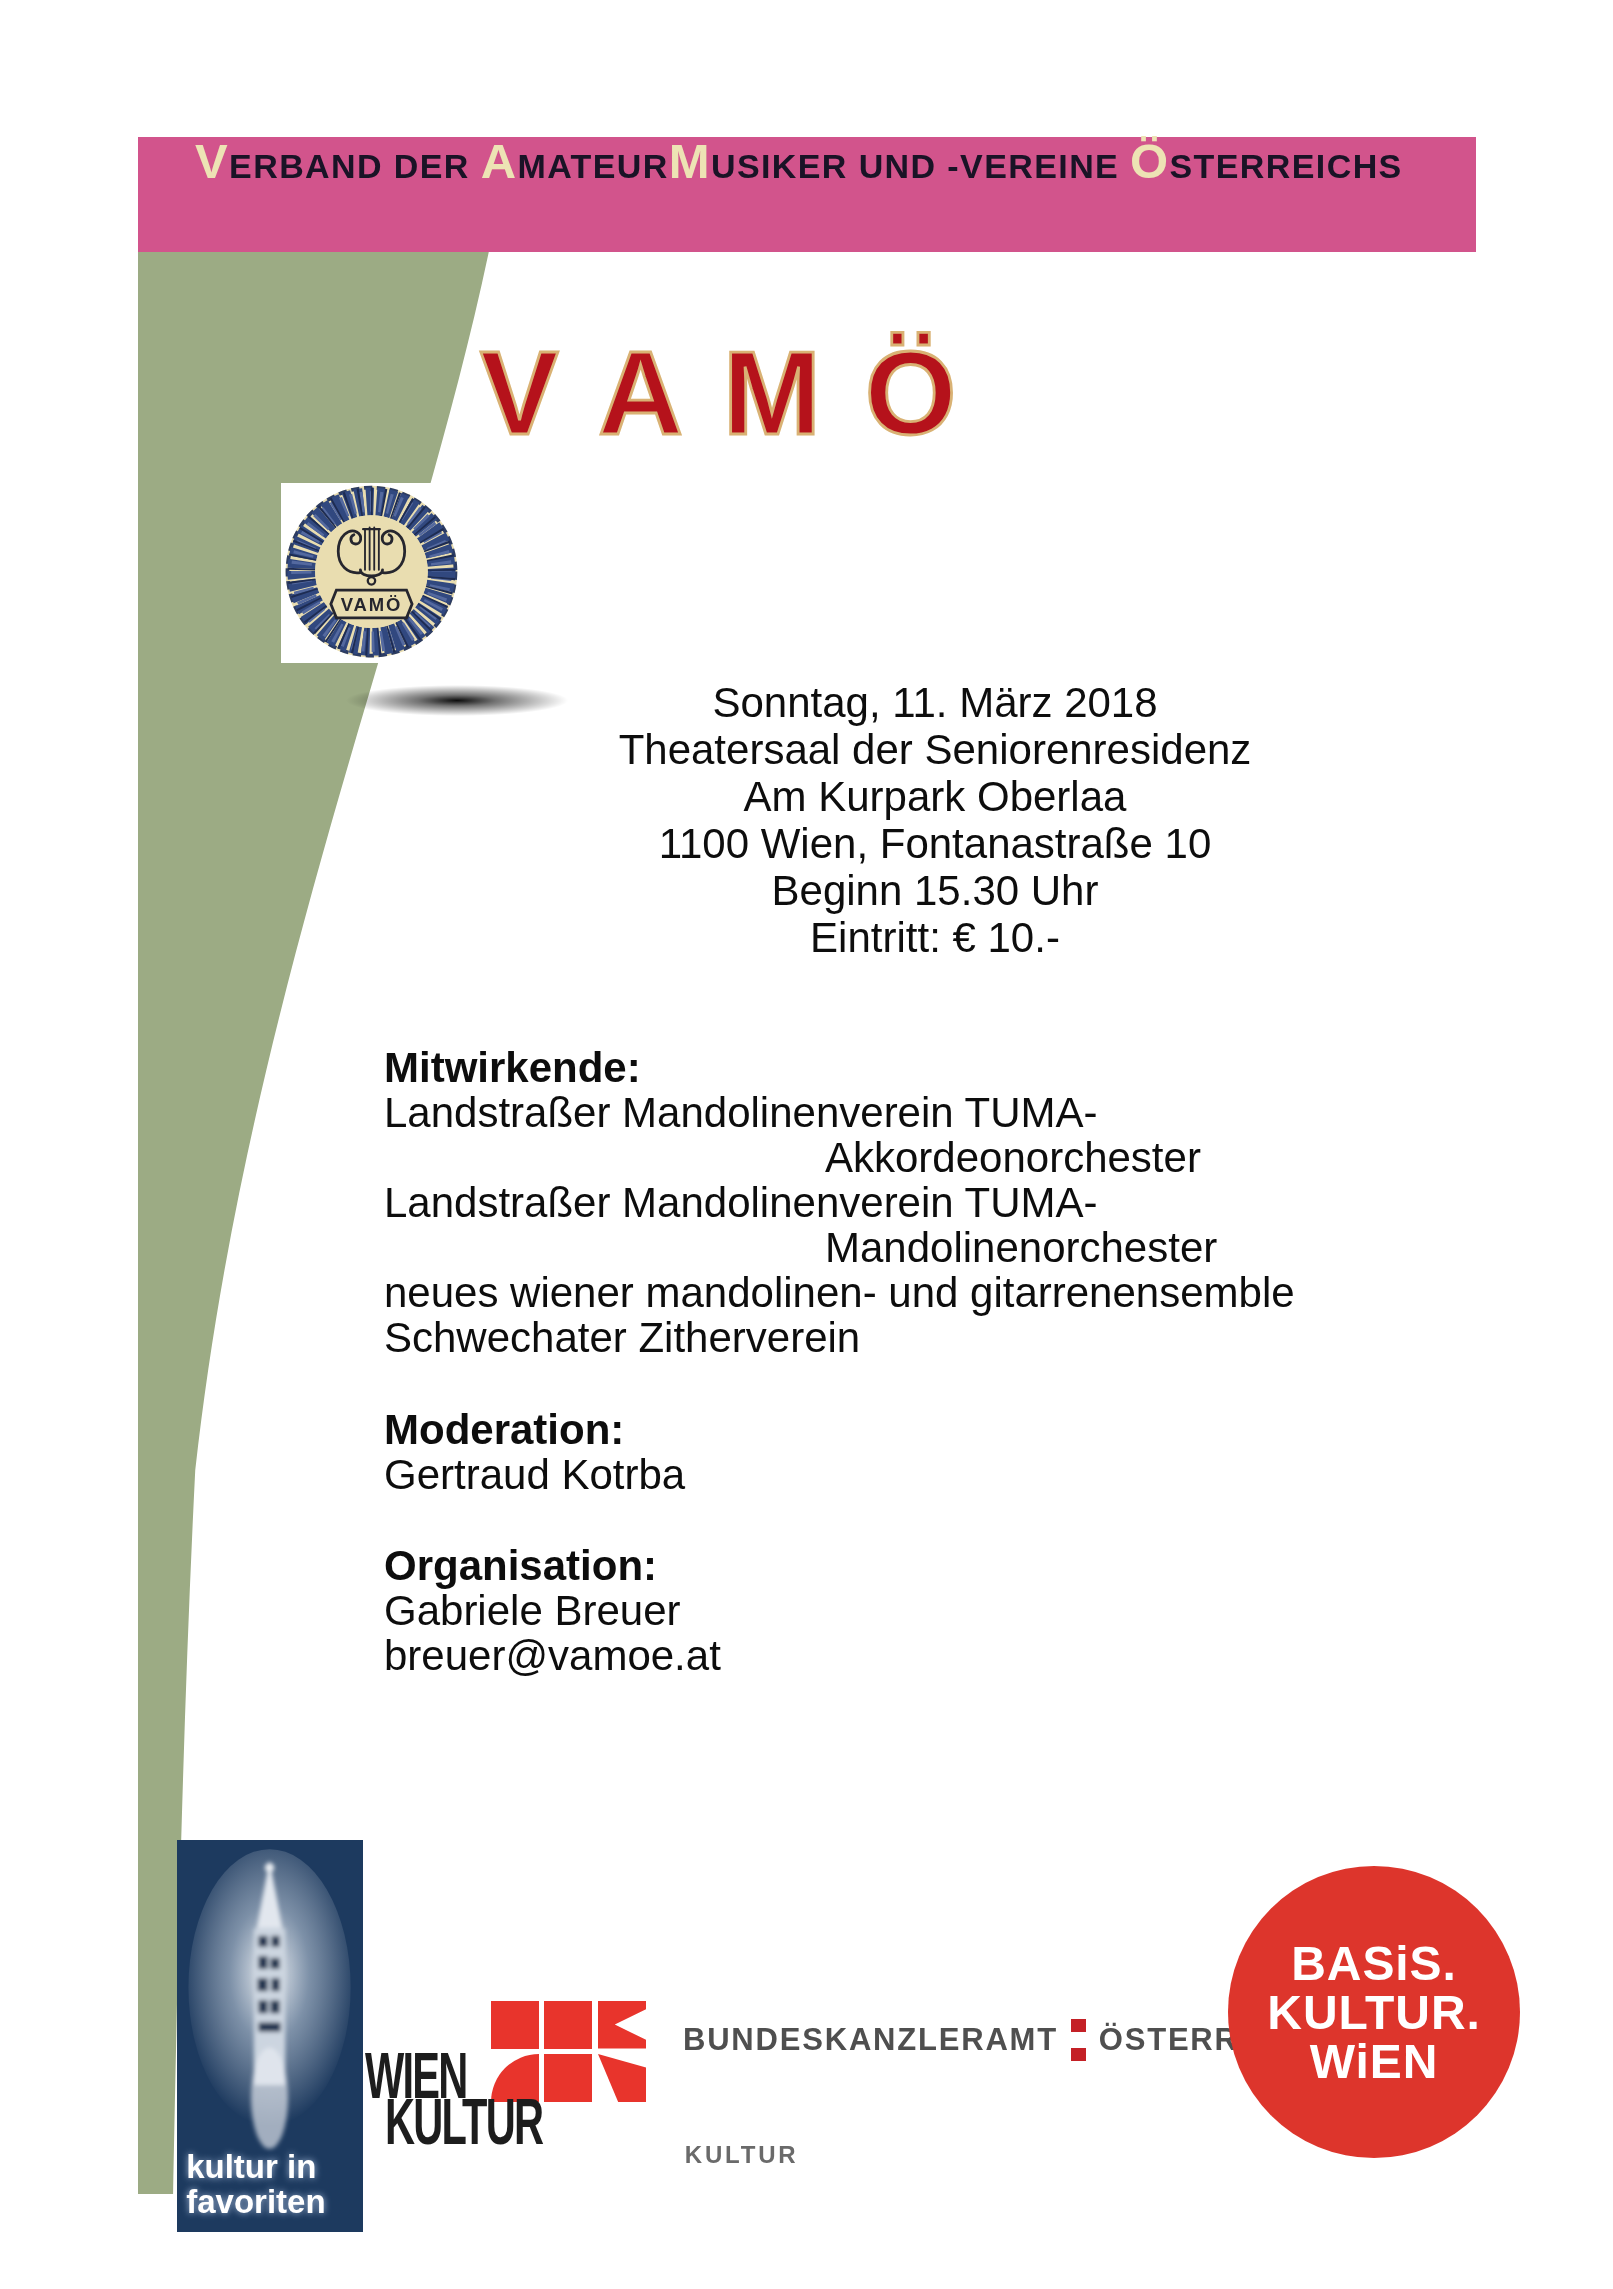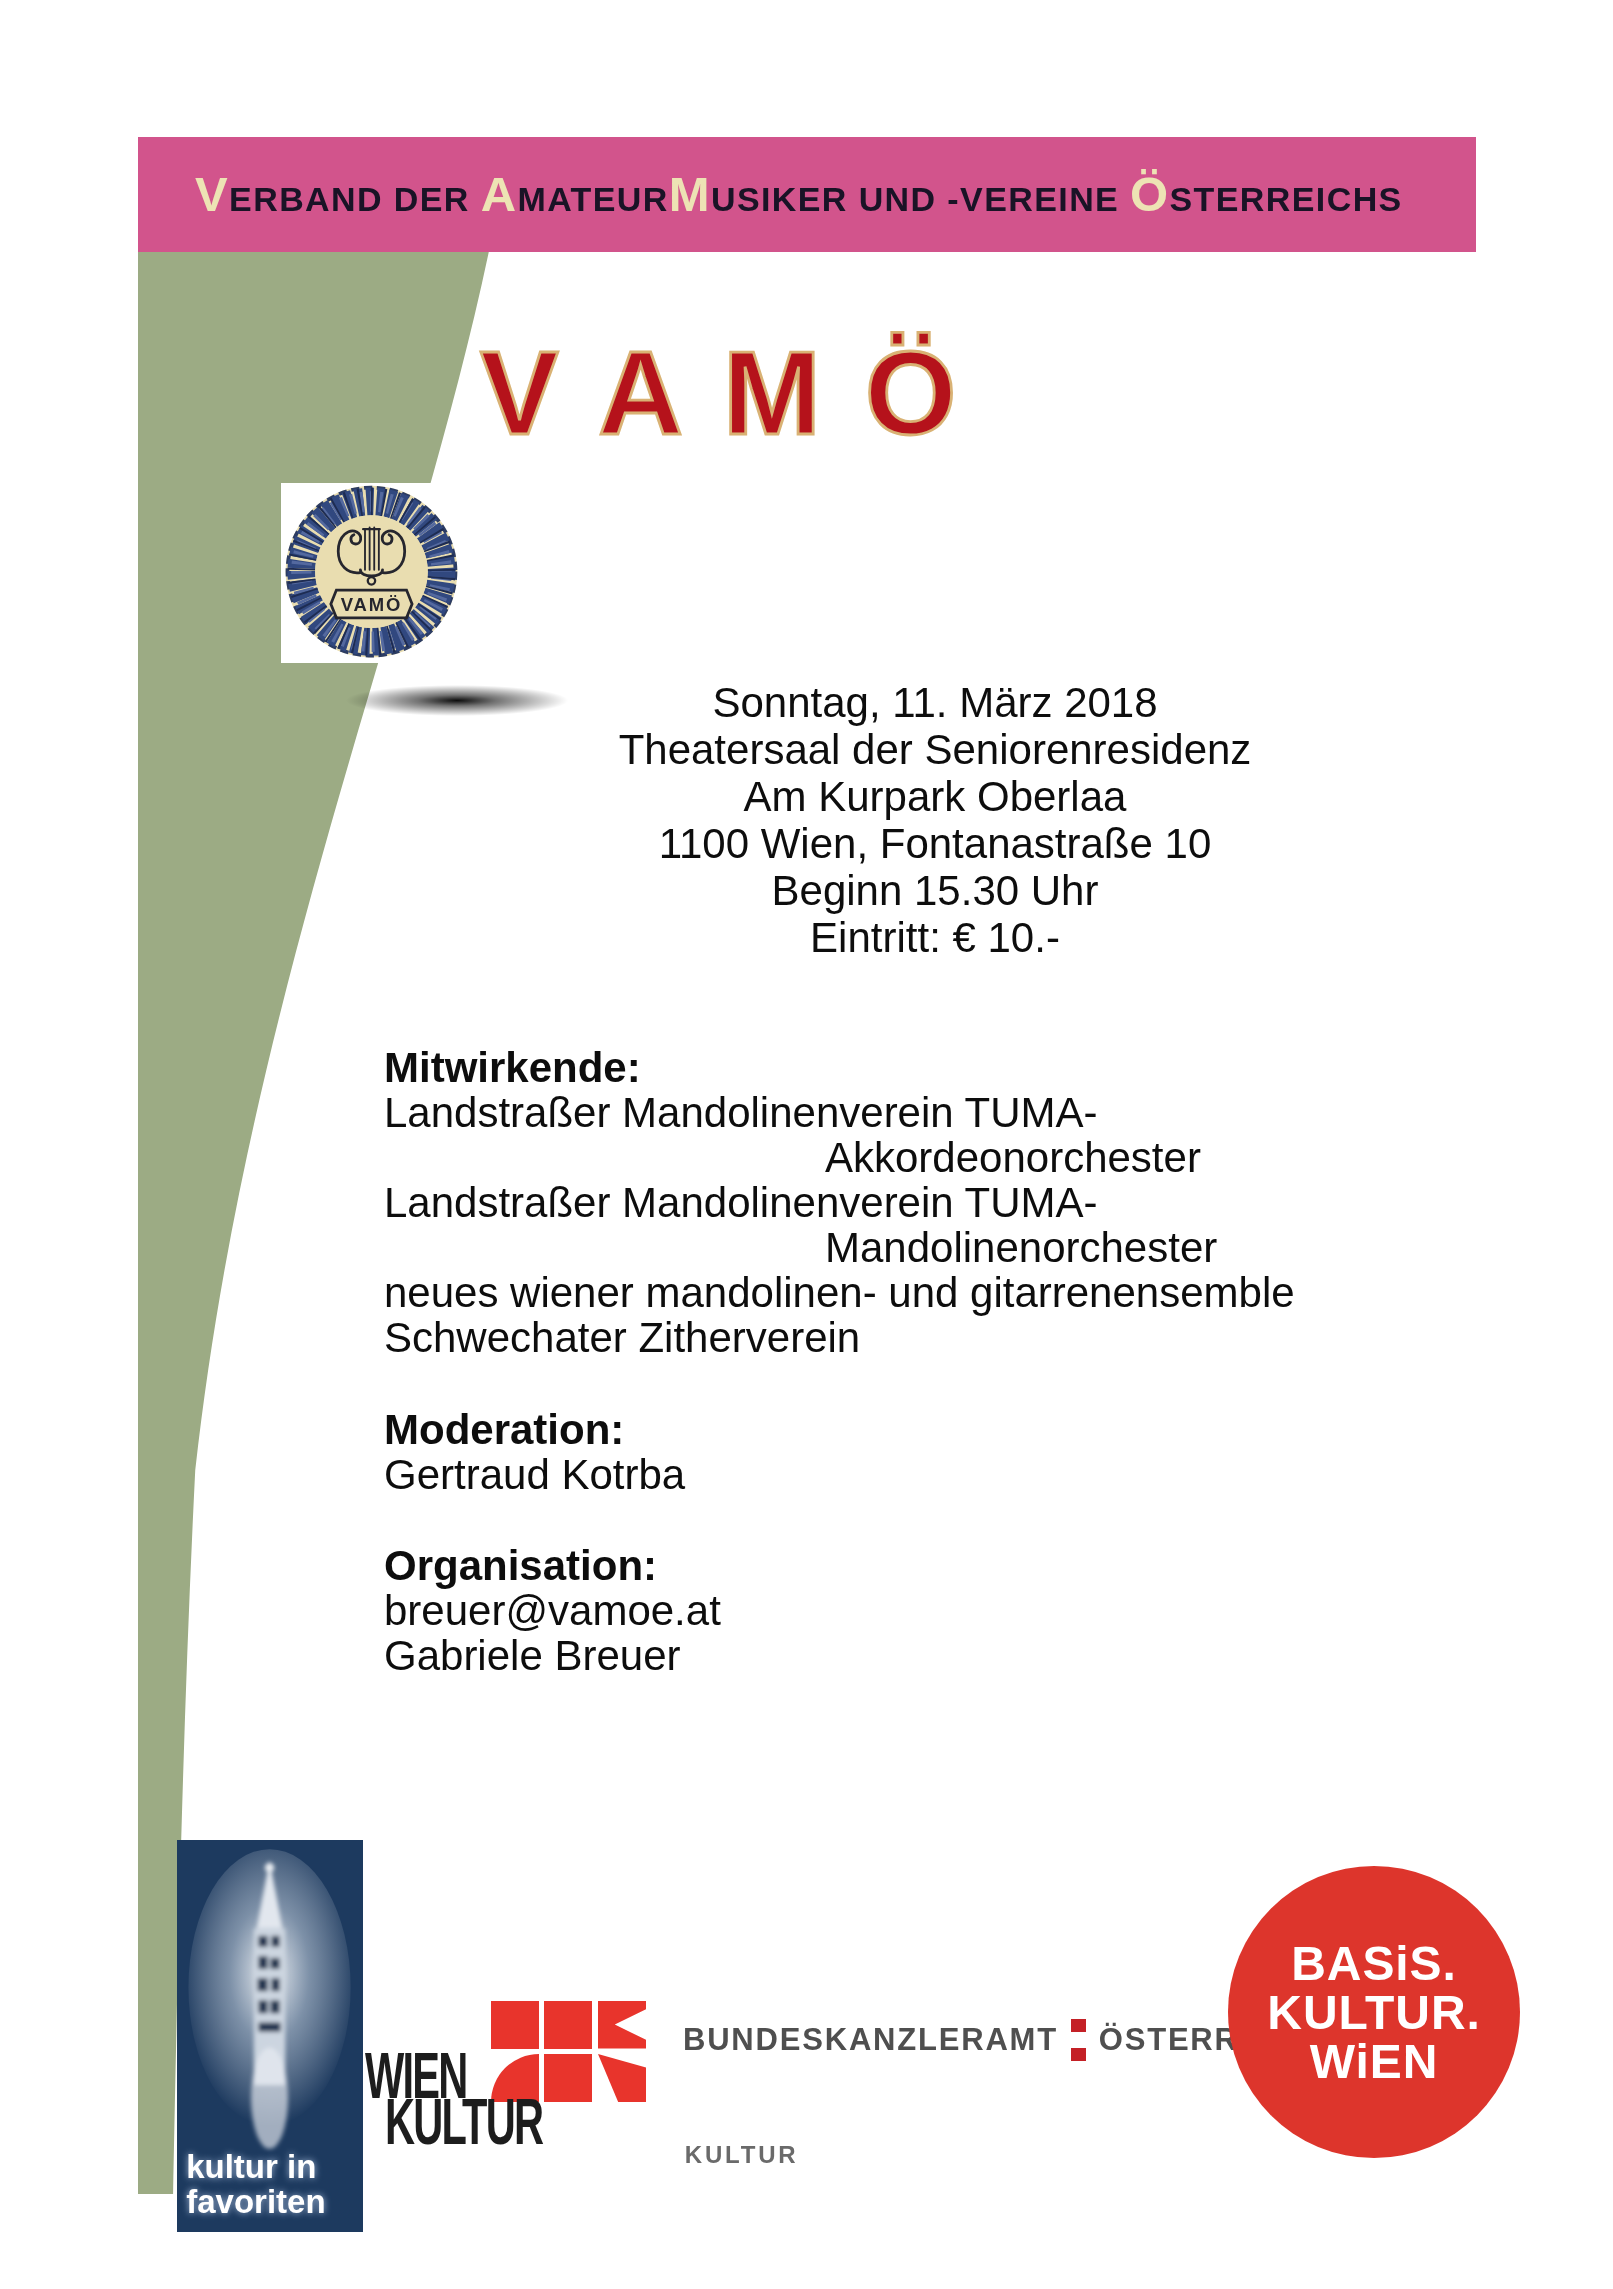--- a/index.html
+++ b/index.html
@@ -7,21 +7,21 @@
     --title-red:#b5121b; --title-gold:#d9b274; --ink:#121212; --navy:#1d3a5f;
     --wk-red:#e8342c; --wk-ink:#1d1d1d; --bka-gray:#4f4f4f; --flag-red:#c42026;
     --basis-red:#dd352c; --emblem-blue:#31487f; --emblem-cream:#e9ddb0; --emblem-ink:#26262e;
   }
   html,body{margin:0;padding:0;background:#ffffff;}
   .page{position:relative;width:1613px;height:2290px;background:#ffffff;overflow:hidden;
         font-family:"Liberation Sans", sans-serif;color:var(--ink);}
 
   
   .banner{position:absolute;left:138px;top:137px;width:1338px;height:115px;
-          background:var(--pink);display:flex;align-items:center;
+          background:var(--pink);display:flex;align-items:flex-start;
           padding-left:57px;box-sizing:border-box;}
   .banner-title{font-weight:bold;font-size:34px;letter-spacing:1.4px;color:var(--banner-ink);line-height:1;}
   .banner-title span{white-space:pre;}
   .banner-title .cap{font-size:49px;color:var(--cream);}
 
   
   .green-svg{position:absolute;left:138px;top:252px;width:360px;height:1942px;}
 
   
   .logo-box{position:absolute;left:281px;top:483px;width:180px;height:180px;background:#ffffff;}
@@ -138,22 +138,22 @@
   <div class="block" id="moderation">
     <div class="heading">Moderation:</div>
     <div>
         <div class="line">Gertraud Kotrba</div>
       </div>
   </div>
 
   <div class="block" id="organisation">
     <div class="heading">Organisation:</div>
     <div>
+        <div class="line">Gabriele Breuer</div>
         <div class="line">breuer@vamoe.at</div>
-        <div class="line">Gabriele Breuer</div>
       </div>
   </div>
 
   <div class="favoriten">
     <svg width="186" height="353" viewBox="0 0 201 383">
       <defs>
         <radialGradient id="glowG" cx="0.5" cy="0.45" r="0.55">
           <stop offset="0" stop-color="#ffffff" stop-opacity="0.95"></stop>
           <stop offset="0.45" stop-color="#dce6f0" stop-opacity="0.5"></stop>
           <stop offset="1" stop-color="#ffffff" stop-opacity="0"></stop>

